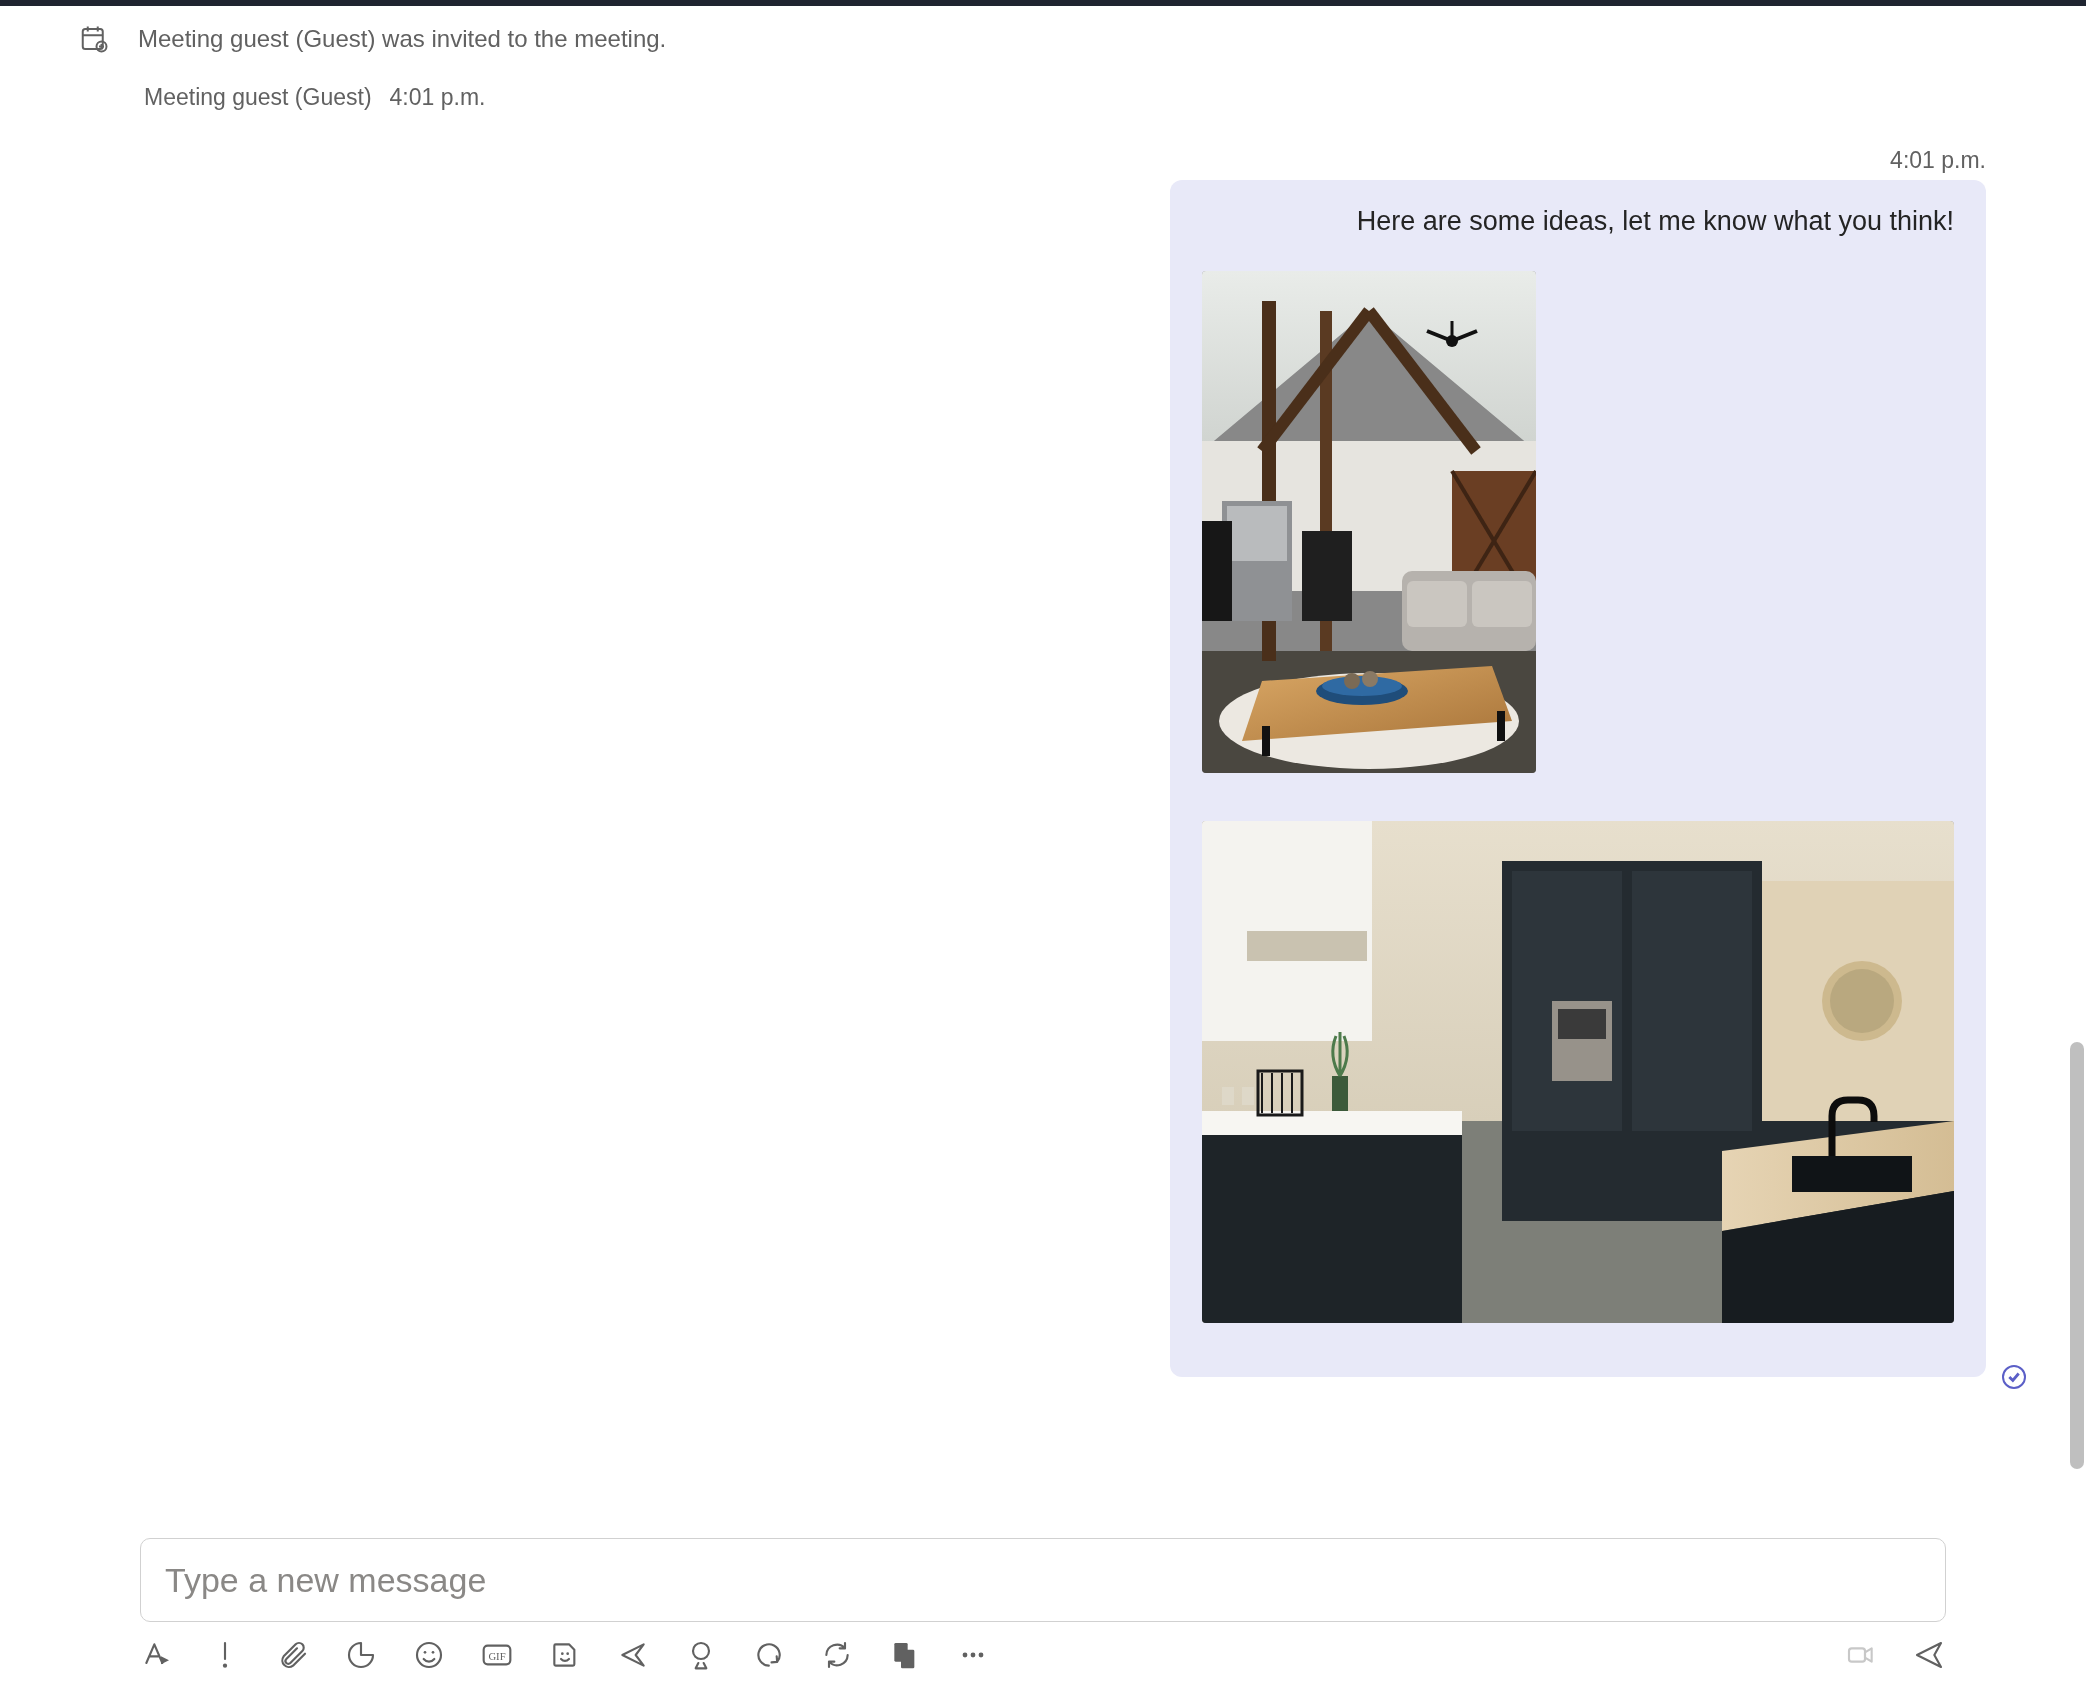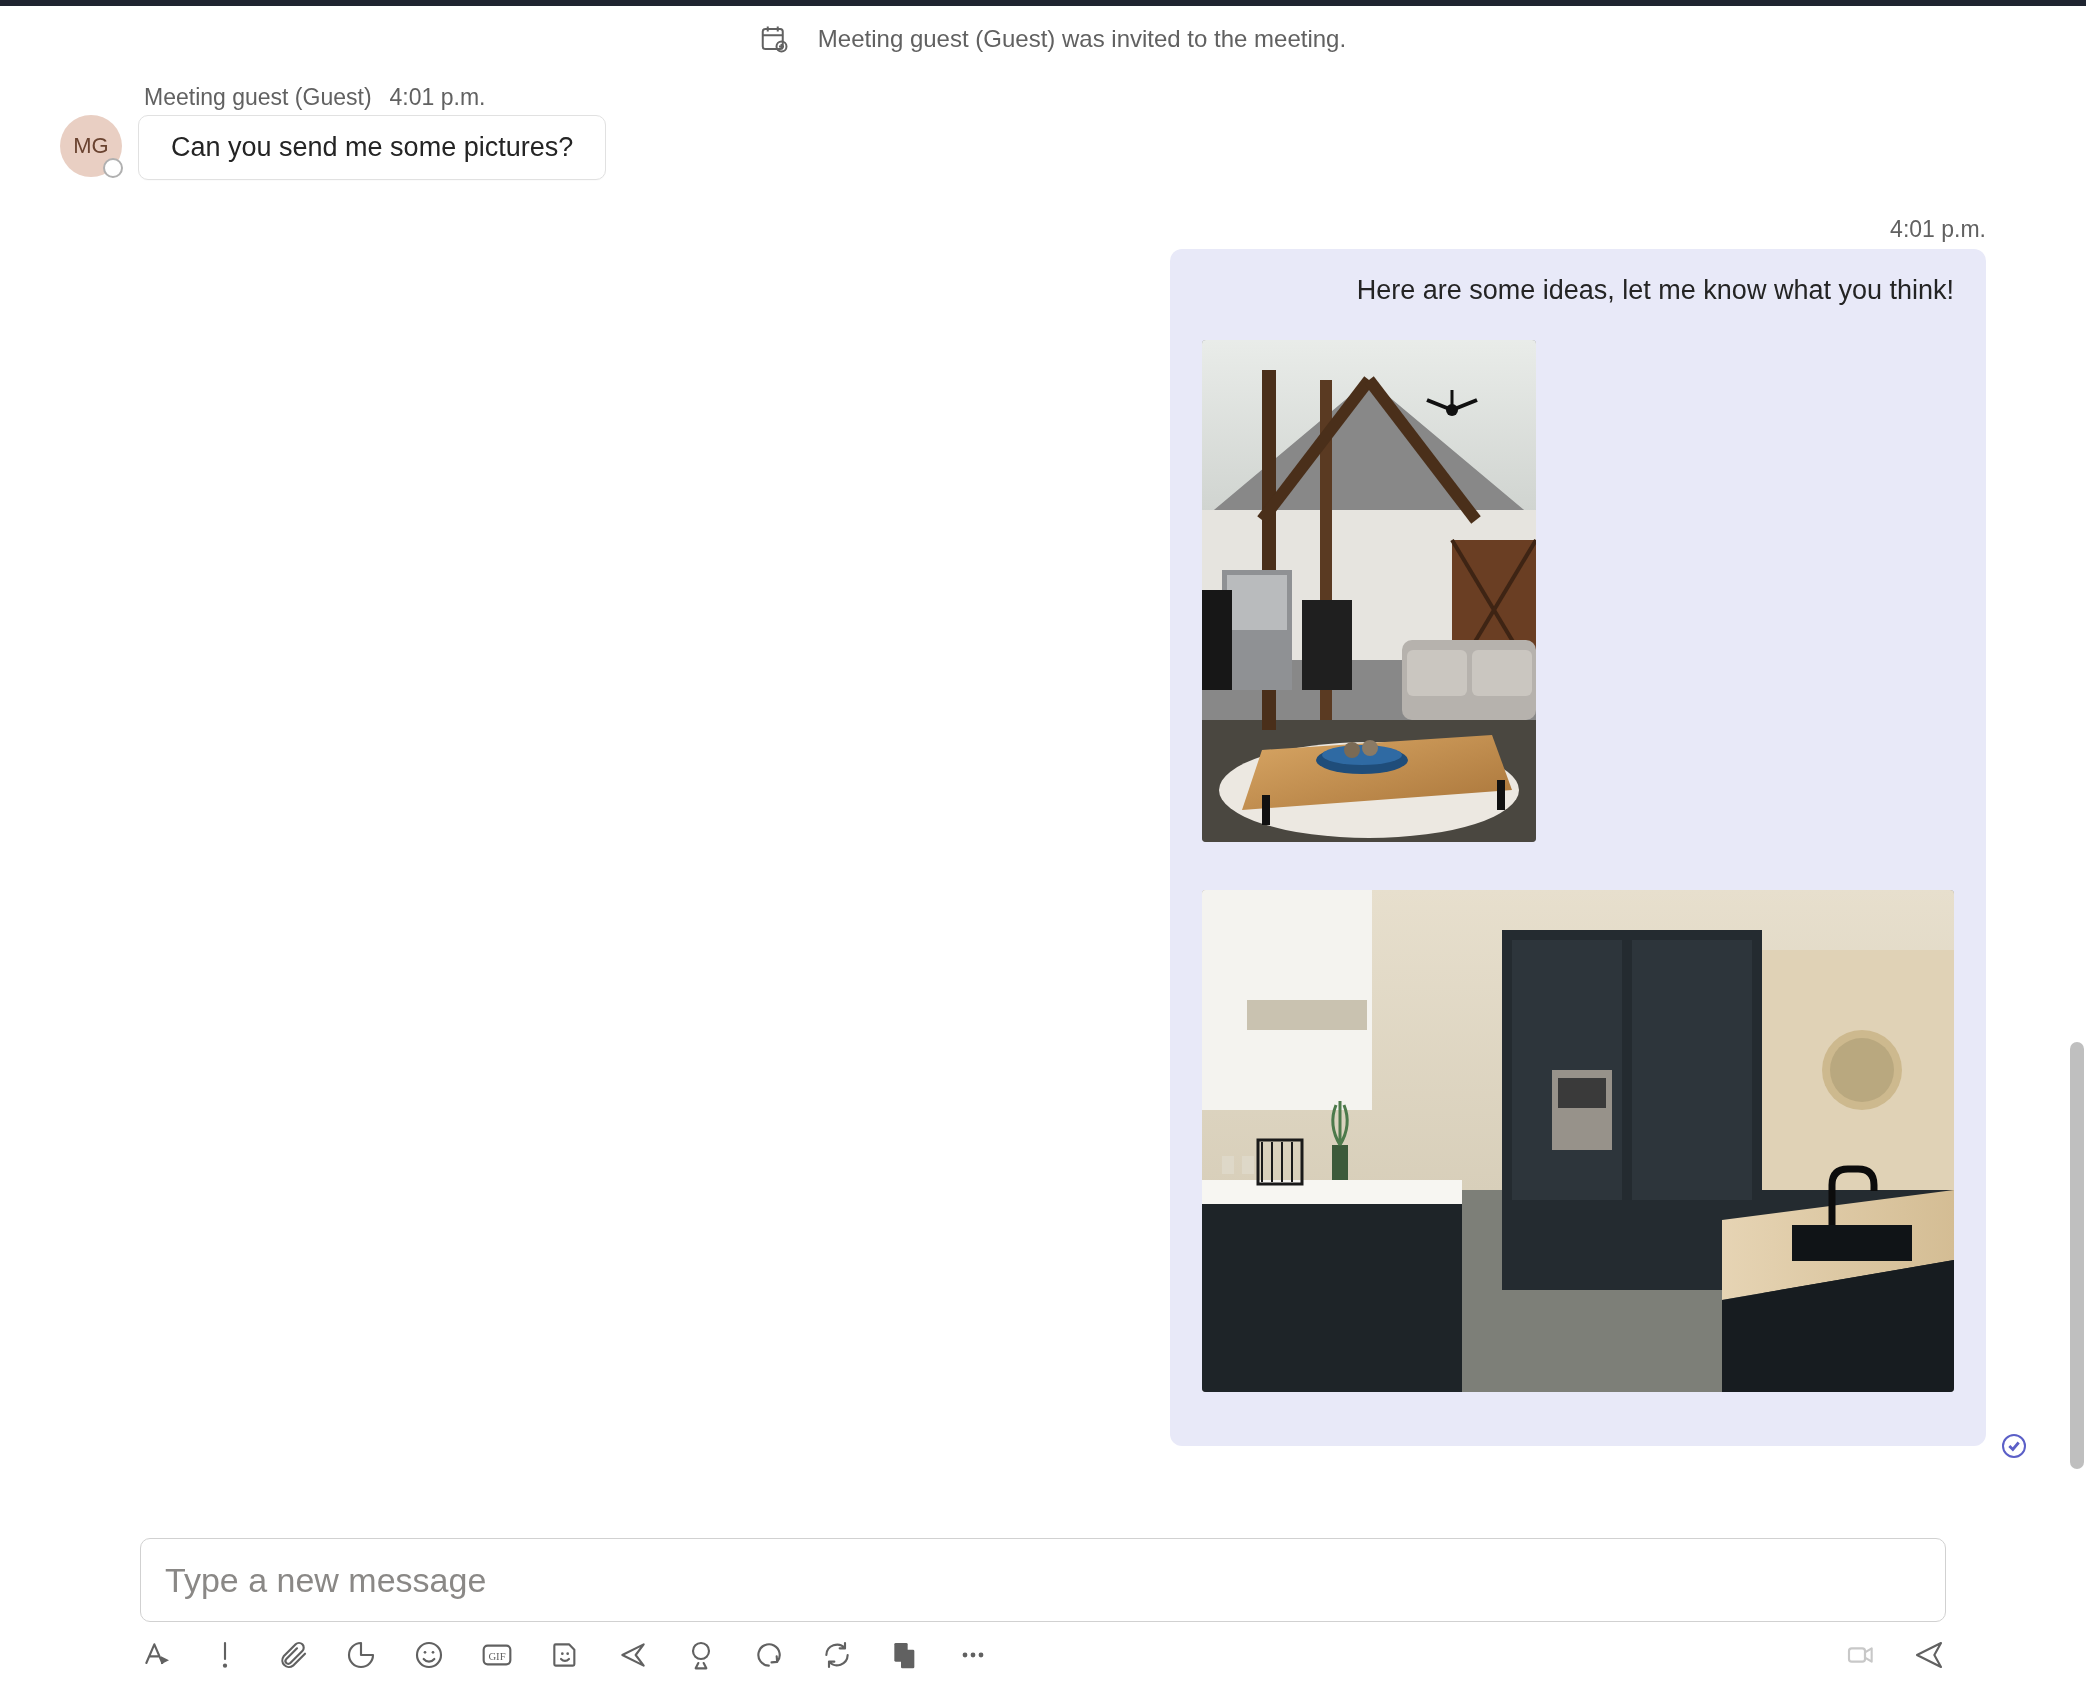--- a/index.html
+++ b/index.html
@@ -40,21 +40,20 @@
     padding: 10px 60px 0 60px;
     overflow: hidden;
   }
   .system-line {
     display: flex;
     align-items: center;
     gap: 28px;
     color: var(--muted);
     font-size: 24px;
     height: 46px;
-    justify-content: center;
   }
   .system-icon {
     width: 32px;
     height: 32px;
     display: flex;
     align-items: center;
     justify-content: center;
     color: var(--icon);
     margin-left: 18px;
   }
@@ -235,29 +234,20 @@
         </svg>
     </span>
     <span>Meeting guest (Guest) was invited to the meeting.</span>
   </div>
 
   <div class="msg-header">
     <span class="name">Meeting guest (Guest)</span>
     <span class="time">4:01 p.m.</span>
   </div>
 
-  <div class="incoming-row">
-    <div class="avatar">
-      <span>MG</span>
-      <span class="avatar-presence"></span>
-    </div>
-    <div class="bubble-in">
-      <span>Can you send me some pictures?</span>
-    </div>
-  </div>
 
   <div class="out-time">4:01 p.m.</div>
   <div class="outgoing-wrap">
     <div class="bubble-out">
       <div class="bubble-out-text">Here are some ideas, let me know what you think!</div>
 
       <div class="attachment" style="width:334px;height:502px">
         <svg viewBox="0 0 334 502" width="334" height="502" preserveAspectRatio="none">
           <defs>
             <linearGradient id="sky1" x1="0" y1="0" x2="0" y2="1">

